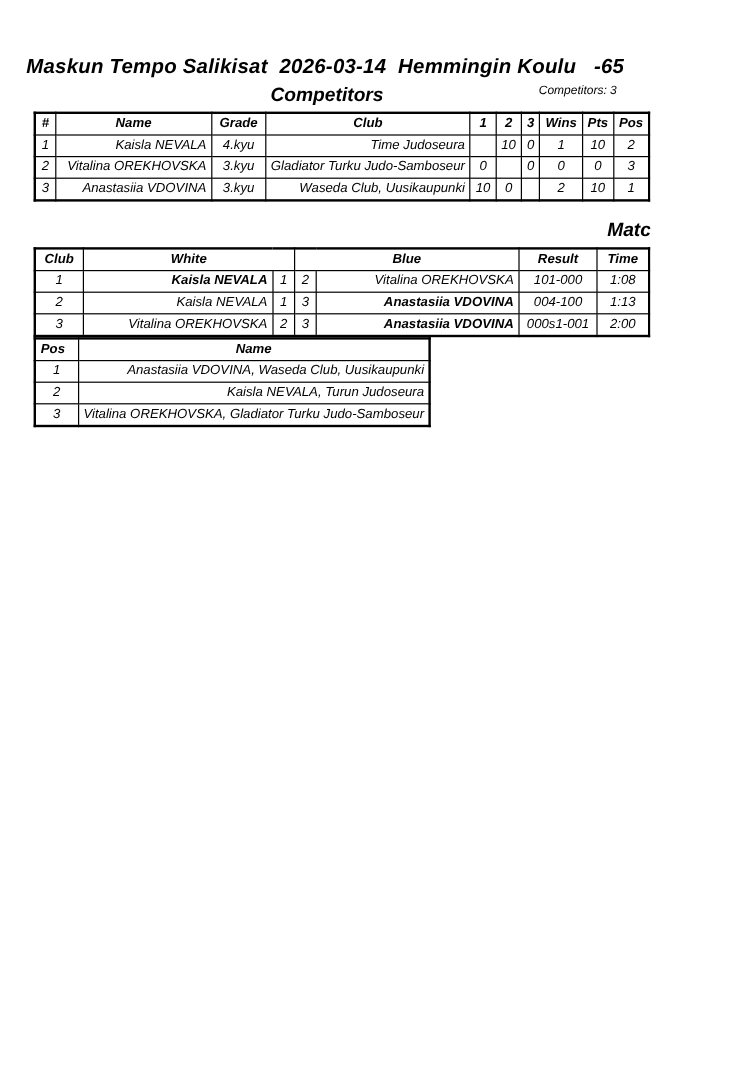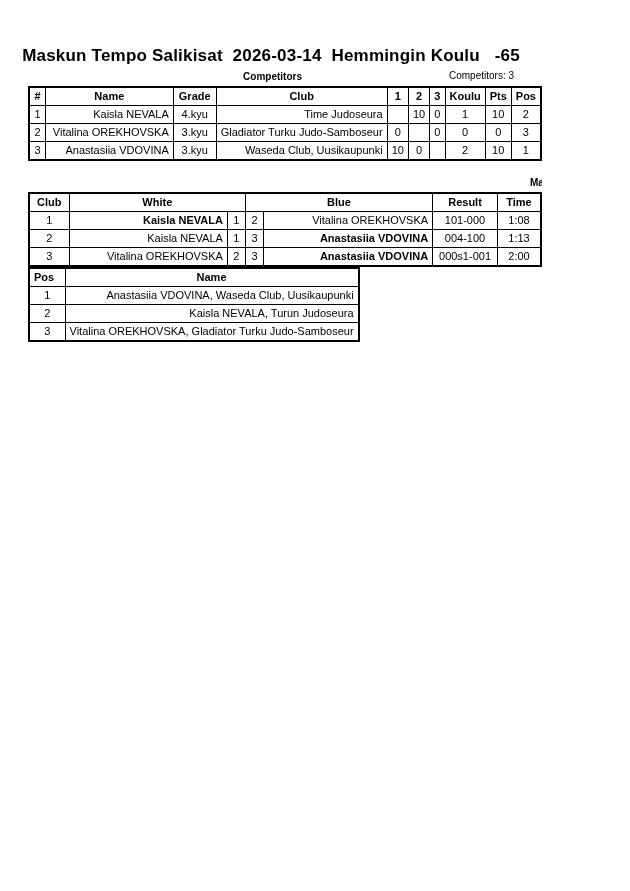--- a/index.html
+++ b/index.html
@@ -3,34 +3,34 @@
 <meta charset="utf-8">
 <style>
   * { box-sizing: border-box; }
   html, body { margin: 0; padding: 0; }
   body {
     width: 630px; height: 891px;
     background: #ffffff;
     color: #000000;
     font-family: "Liberation Sans", sans-serif;
   }
-  .page { position: relative; width: 542px; height: 891px; overflow: hidden; }
+  .page { position: relative; width: 542px; height: 891px; overflow: hidden; font-style: italic; }
 
   .title {
     padding-top: 46px;
     text-align: center;
     font-size: 17px;
     font-weight: bold;
     white-space: pre;
     letter-spacing: 0.2px;
   }
 
   .section-head {
     font-weight: bold;
-    font-size: 10px;
+    font-size: 16px;
     text-align: center;
   }
   .comp-head  { width: 489px; margin: 5px 0 4px 28px; }
   .match-head { width: 542px; margin: 16px 0 4px 28px; text-align: right; }
   .res-head   { width: 290px; margin: 16px 0 4px 28px; }
 
   .competitors-count {
     position: absolute;
     top: 70px; right: 28px;
     font-size: 10px;
@@ -83,21 +83,21 @@
     </colgroup>
     <thead>
       <tr>
         <th>#</th>
         <th>Name</th>
         <th>Grade</th>
         <th>Club</th>
         <th>1</th>
         <th>2</th>
         <th>3</th>
-        <th>Koulu</th>
+        <th>Wins</th>
         <th>Pts</th>
         <th>Pos</th>
       </tr>
     </thead>
     <tbody>
       <tr>
         <td class="ac">1</td>
         <td class="al">Kaisla NEVALA</td>
         <td class="ac">4.kyu</td>
         <td class="al">Time Judoseura</td>

